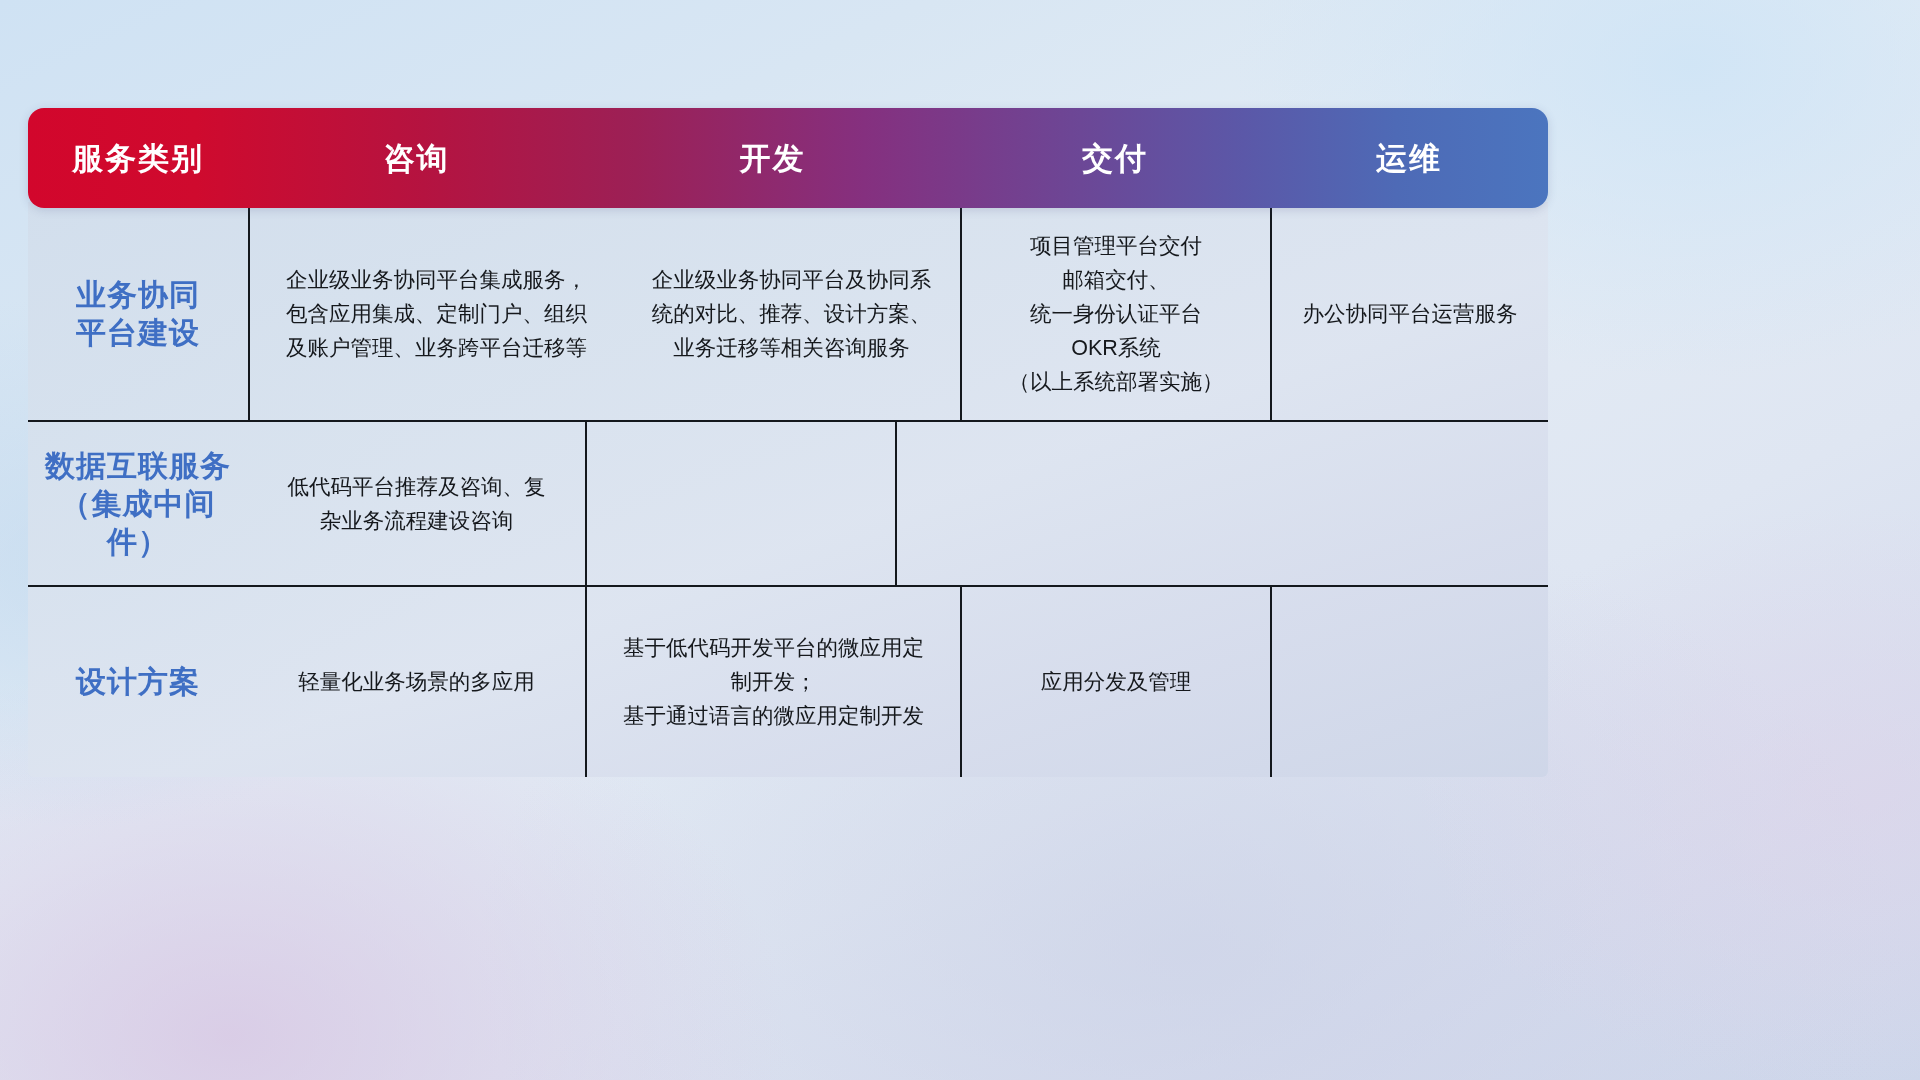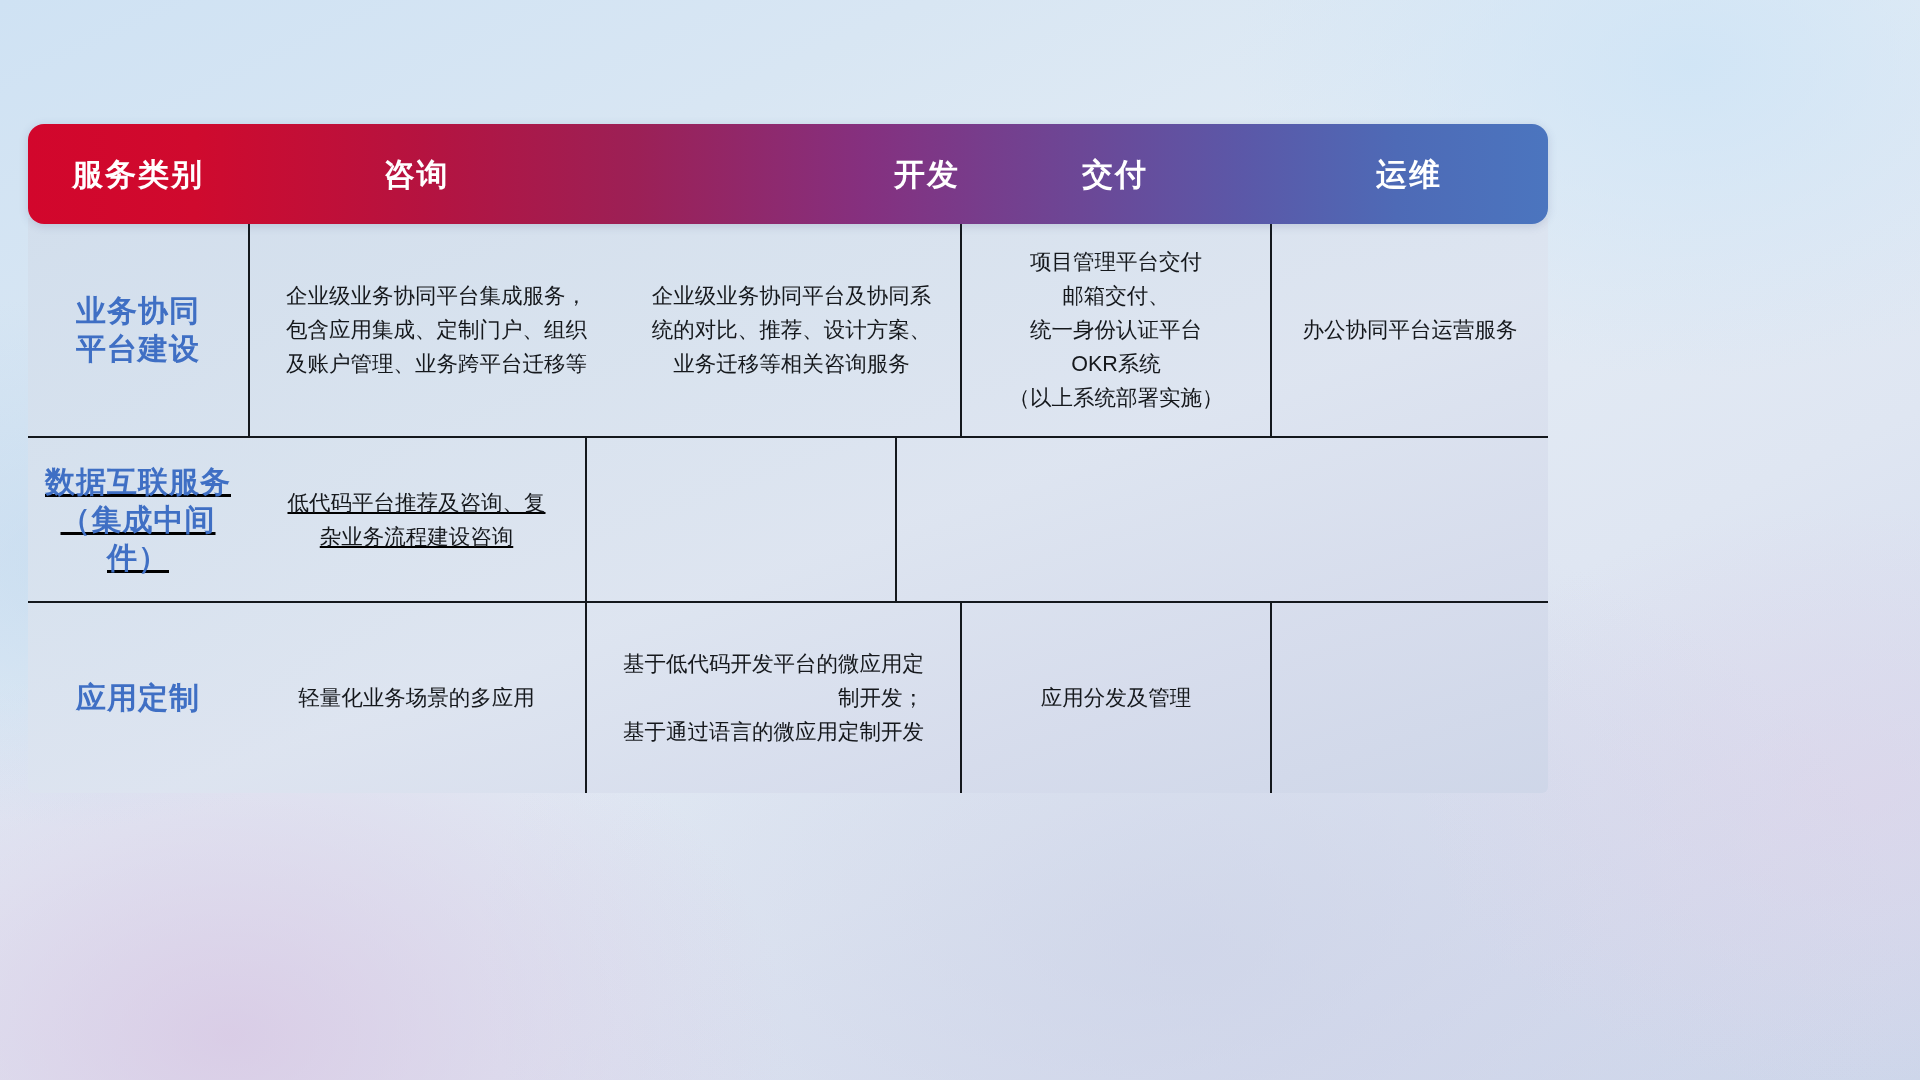--- a/index.html
+++ b/index.html
@@ -19,21 +19,21 @@
   }
   #bg:after{
     content:"";position:absolute;inset:0;
     background:
       radial-gradient(520px 380px at 4% 52%, rgba(188,214,238,.55) 0%, rgba(188,214,238,0) 70%),
       radial-gradient(640px 420px at 97% 74%, rgba(223,210,232,.5) 0%, rgba(223,210,232,0) 70%);
   }
 
   
   #table-wrap{
-    position:absolute;left:28px;top:124px;width:1520px;
+    position:absolute;left:28px;top:108px;width:1520px;
   }
 
   
   .thead{
     display:flex;align-items:center;
     height:100px;
     border-radius:16px;
     background:linear-gradient(90deg,
        #d2062c 0%,
        #cf0a2e 11%,
@@ -98,26 +98,26 @@
     font-weight:bold;
     font-size:30px;
     line-height:38px;
     letter-spacing:1px;
     white-space:pre-line;
   }
 
   
   .c1{width:220px;flex:0 0 220px;}
   .c2{width:337px;flex:0 0 337px;}
-  .c3{width:375px;flex:0 0 375px;text-align:right;}
+  .c3{width:375px;flex:0 0 375px;}
   .c4{width:310px;flex:0 0 310px;}
   .c5{width:278px;flex:0 0 278px;}
 
   .r1{height:212px;}
-  .r2{height:163px;text-decoration:underline;}
+  .r2{height:163px;}
   .r3{height:190px;}
 </style>
 </head>
 <body>
 
 <div id="bg"></div>
 
 <div id="table-wrap">
 
   <div class="thead">
@@ -150,21 +150,21 @@
     <div class="trow r2">
       <div class="td c1 cat">数据互联服务
 （集成中间件）</div>
       <div class="td c2">低代码平台推荐及咨询、复
 杂业务流程建设咨询</div>
       <div class="td c4 sep"></div>
       <div class="td c5 sep"></div>
     </div>
 
     <div class="trow r3">
-      <div class="td c1 cat">应用定制</div>
+      <div class="td c1 cat">设计方案</div>
       <div class="td c2">轻量化业务场景的多应用</div>
       <div class="td c3 sep">基于低代码开发平台的微应用定
 制开发；
 基于通过语言的微应用定制开发</div>
       <div class="td c4 sep">应用分发及管理</div>
       <div class="td c5 sep"></div>
     </div>
 
   </div>
 </div>

